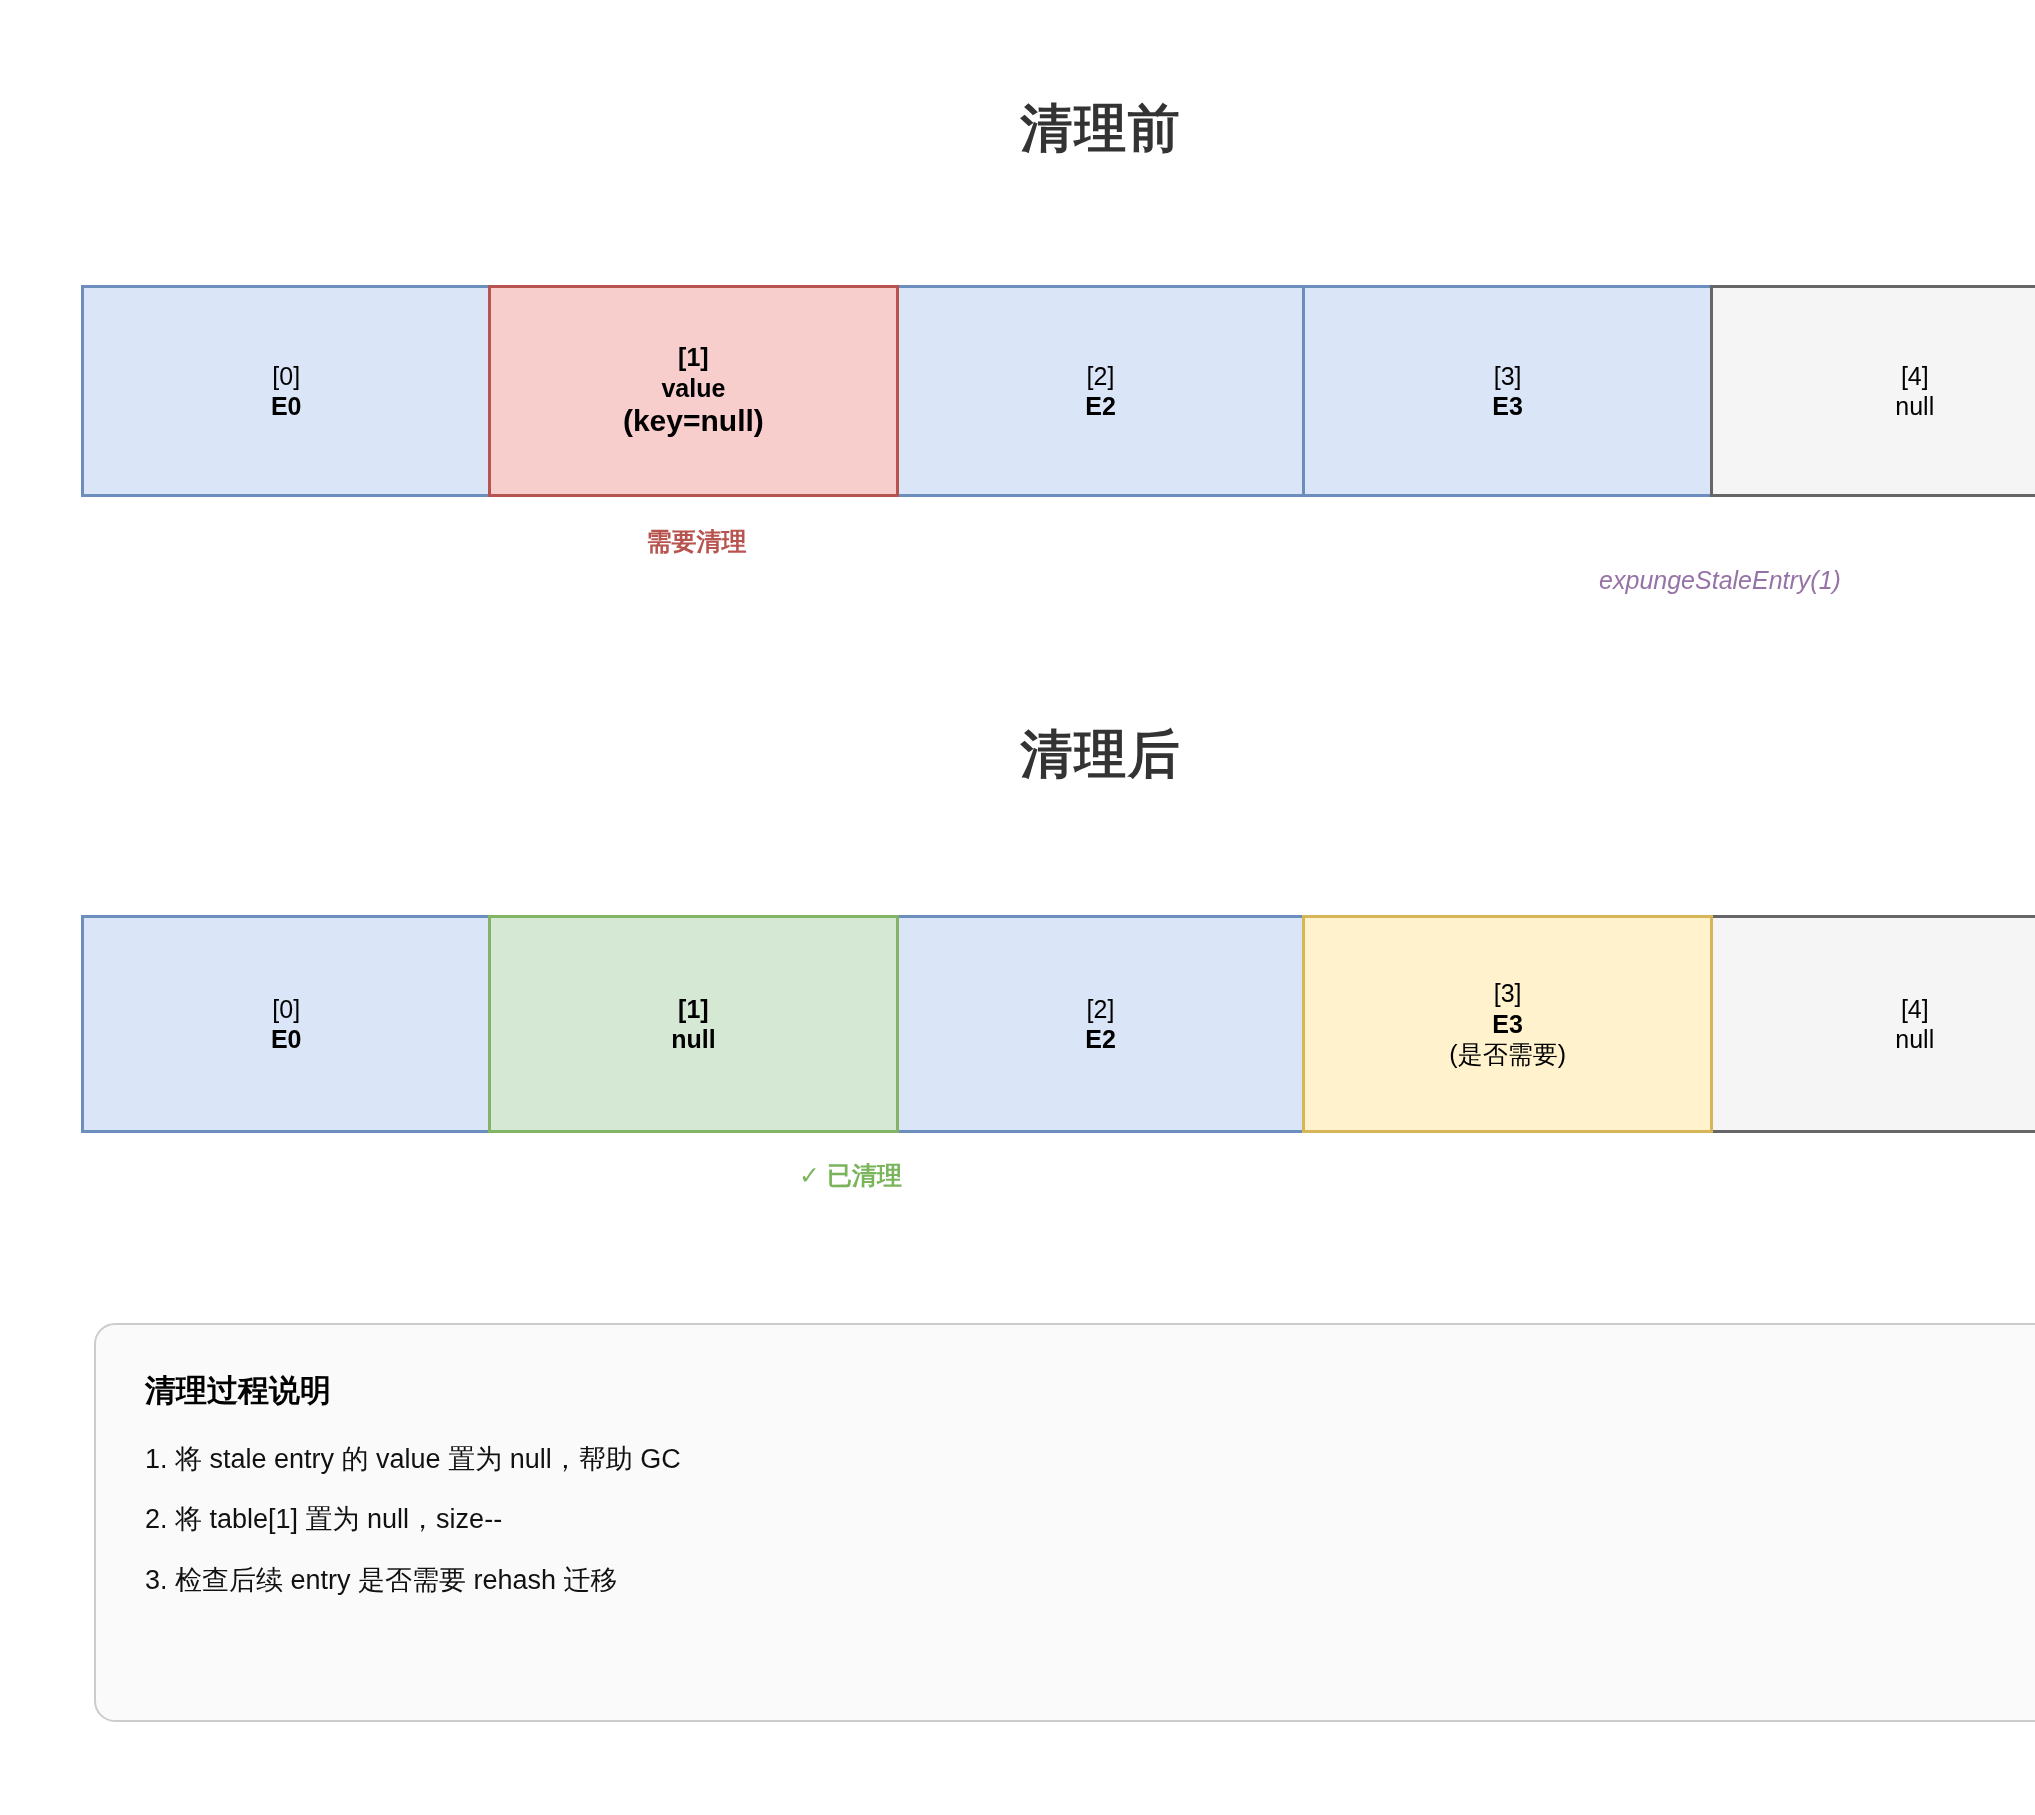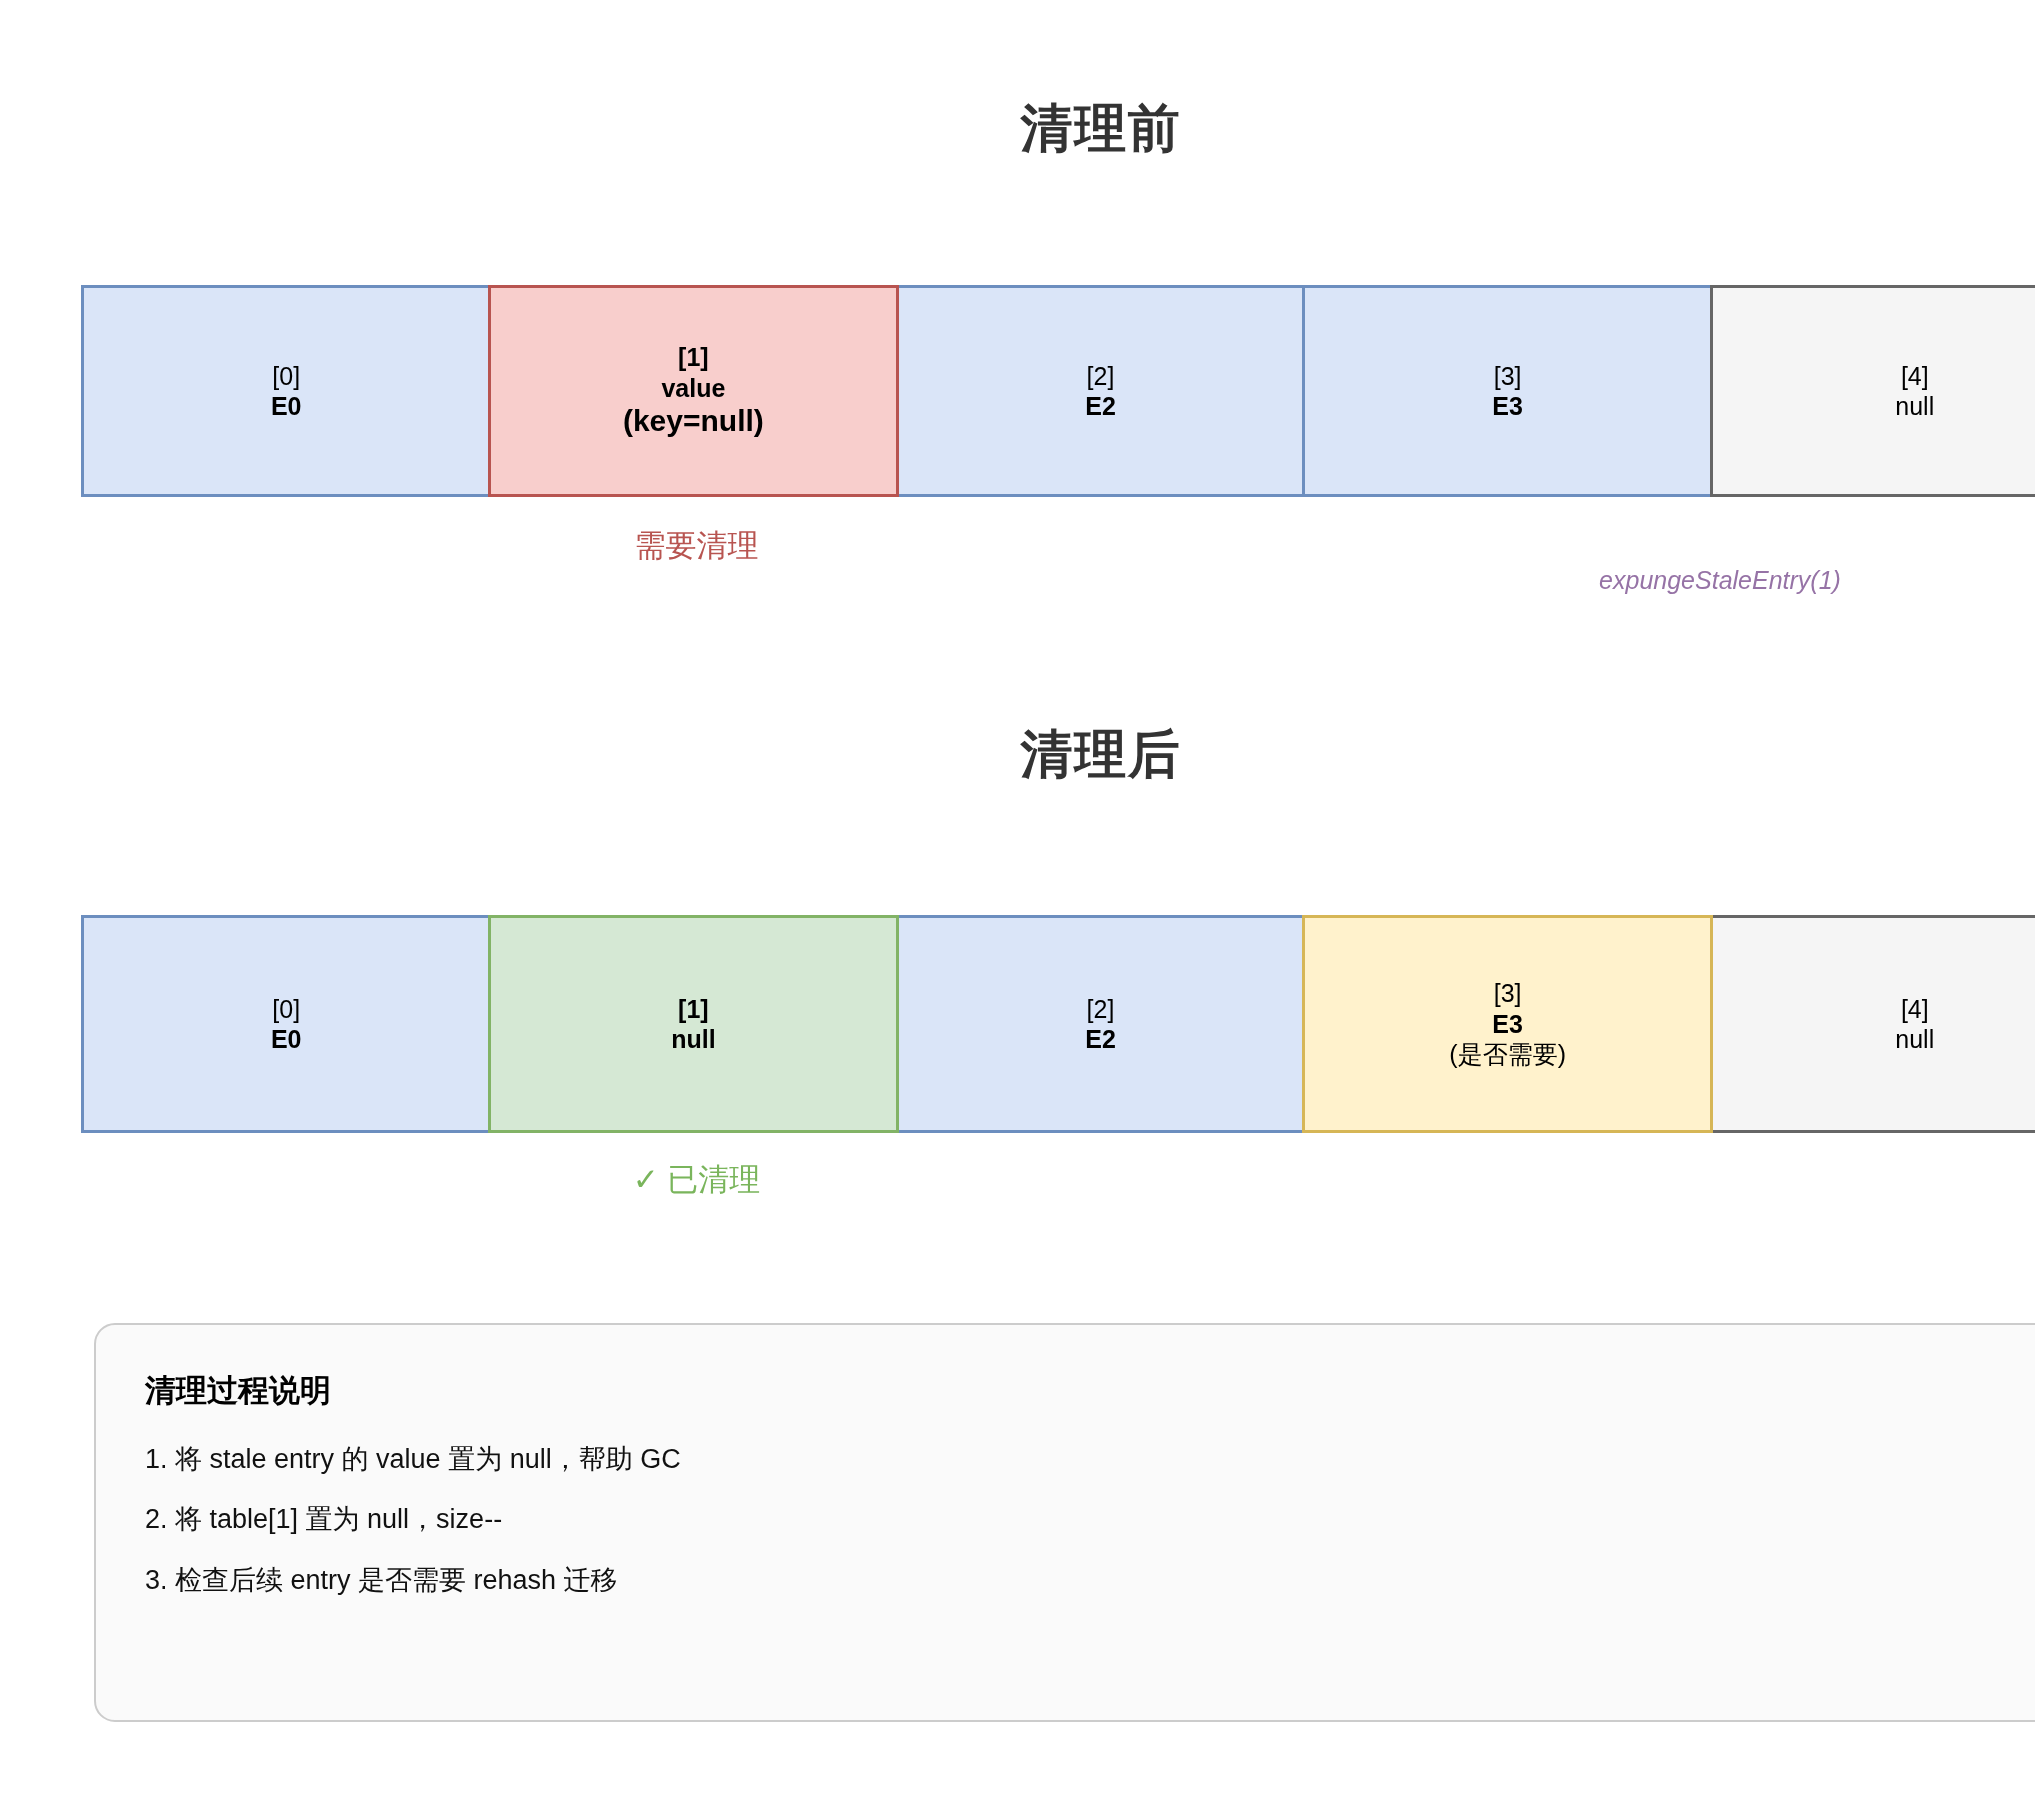--- a/index.html
+++ b/index.html
@@ -69,26 +69,26 @@
   .cell.gray   { background: #f5f5f5; border-color: #666666; }
 
   .cell.red    { position: relative; z-index: 3; }
   .cell.green  { position: relative; z-index: 3; }
   .cell.yellow { position: relative; z-index: 3; }
   .cell.gray   { position: relative; z-index: 2; }
 
   
   .annot {
     position: absolute;
-    font-size: 31px;
-    font-weight: normal;
+    font-size: 25px;
+    font-weight: bold;
     white-space: nowrap;
   }
   #annot-need   { top: 525px; left: 491px; width: 411px; text-align: center; color: #b85450; }
-  #annot-done   { top: 1159px; left: 491px; width: 411px; text-align: center; color: #7ab55c; }
+  #annot-done   { top: 1159px; left: 491px; width: 411px; text-align: right; color: #7ab55c; }
   #annot-method {
     top: 566px; left: 1315px; width: 810px; text-align: center;
     color: #9673a6; font-style: italic; font-weight: normal; font-size: 25px;
   }
 
   
   #info-panel {
     position: absolute;
     left: 94px;
     top: 1323px;

